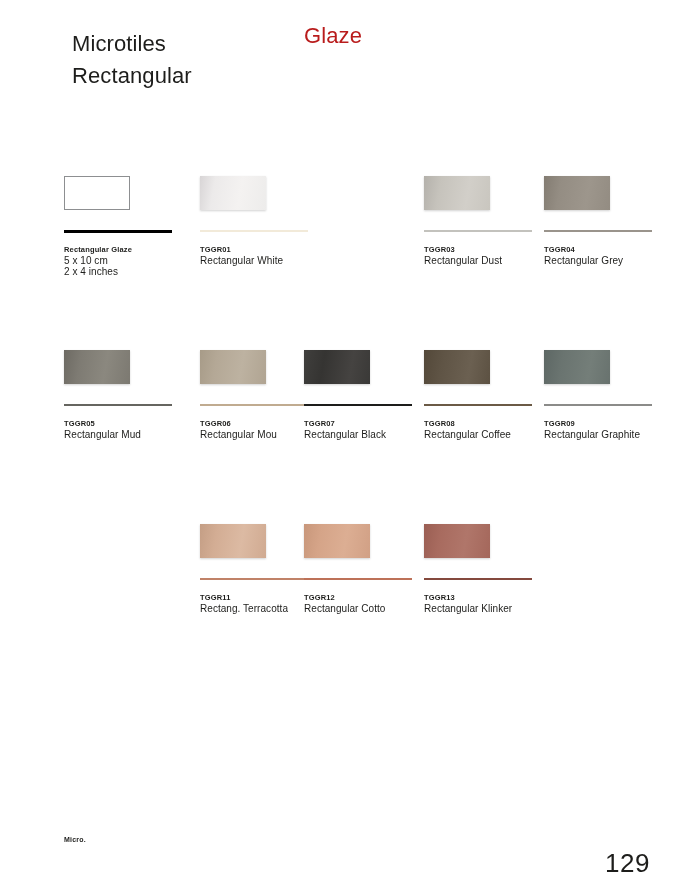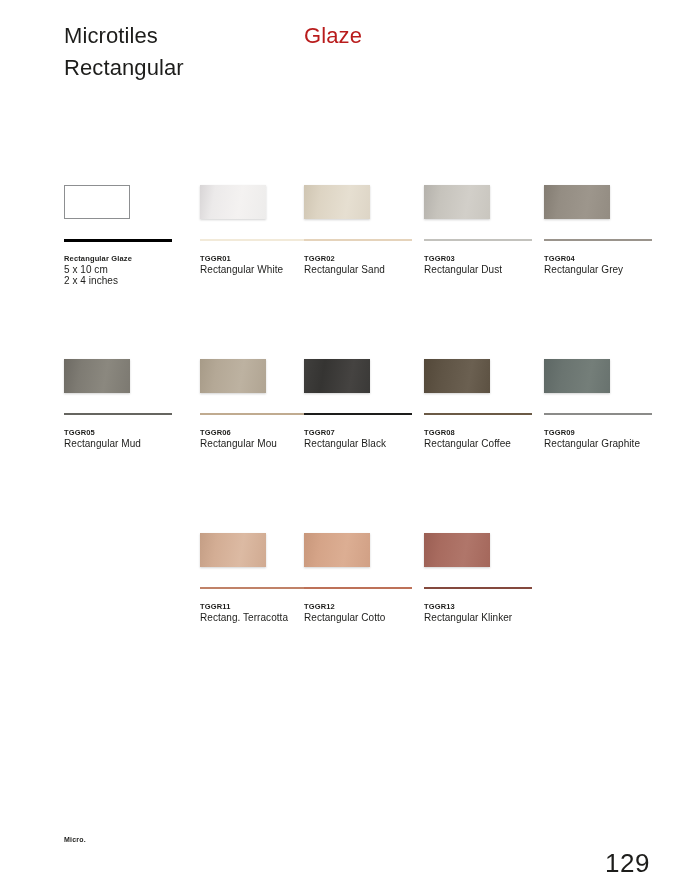--- a/index.html
+++ b/index.html
@@ -28,21 +28,21 @@
     left: 64px;
     top: 20px;
     width: 560px;
   }
   .title-main {
     font-size: 22px;
     font-weight: 400;
     line-height: 32px;
     letter-spacing: 0.1px;
     color: #1d1d1b;
-    margin: 0;
+    margin: 8px;
     white-space: pre-line;
   }
   .title-right {
     position: absolute;
     left: 240px;
     top: 0;
     font-size: 22px;
     font-weight: 400;
     line-height: 32px;
     letter-spacing: 0.1px;
@@ -55,21 +55,21 @@
     left: 64px;
     top: 160px;
     width: 600px;
   }
   .row {
     position: relative;
     height: 174px;
   }
   .cell {
     position: absolute;
-    top: 17px;
+    top: 8px;
     width: 110px;
   }
   .cell[data-col="0"] { left: 0px; }
   .cell[data-col="1"] { left: 120px; margin-left: 16px; }
   .cell[data-col="2"] { left: 240px; }
   .cell[data-col="3"] { left: 360px; }
   .cell[data-col="4"] { left: 480px; text-align: right; }
 
   .swatch {
     width: 66px;
@@ -166,26 +166,20 @@
           <div class="code">Rectangular Glaze</div>
           <div class="desc">5 x 10 cm
 2 x 4 inches</div>
         </div>
         <div class="cell" data-col="1">
           <div class="swatch " style="background: linear-gradient(100deg, rgb(216, 213, 214) 0%, rgb(236, 234, 234) 22%, rgb(244, 242, 241) 60%, rgb(237, 236, 235) 100%);"></div>
           <div class="rule " style="background: rgb(242, 234, 217);"></div>
           <div class="code">TGGR01</div>
           <div class="desc">Rectangular White</div>
         </div>
-        <div class="cell" data-col="2">
-          <div class="swatch " style="background: linear-gradient(100deg, rgb(207, 197, 178) 0%, rgb(221, 212, 195) 25%, rgb(230, 223, 209) 65%, rgb(221, 213, 198) 100%);"></div>
-          <div class="rule " style="background: rgb(229, 211, 187);"></div>
-          <div class="code">TGGR02</div>
-          <div class="desc">Rectangular Sand</div>
-        </div>
         <div class="cell" data-col="3">
           <div class="swatch " style="background: linear-gradient(100deg, rgb(180, 177, 171) 0%, rgb(198, 195, 188) 25%, rgb(210, 207, 201) 65%, rgb(201, 198, 191) 100%);"></div>
           <div class="rule " style="background: rgb(195, 194, 189);"></div>
           <div class="code">TGGR03</div>
           <div class="desc">Rectangular Dust</div>
         </div>
         <div class="cell" data-col="4">
           <div class="swatch " style="background: linear-gradient(100deg, rgb(131, 124, 114) 0%, rgb(148, 141, 131) 25%, rgb(157, 150, 140) 65%, rgb(147, 140, 130) 100%);"></div>
           <div class="rule " style="background: rgb(154, 148, 140);"></div>
           <div class="code">TGGR04</div>

